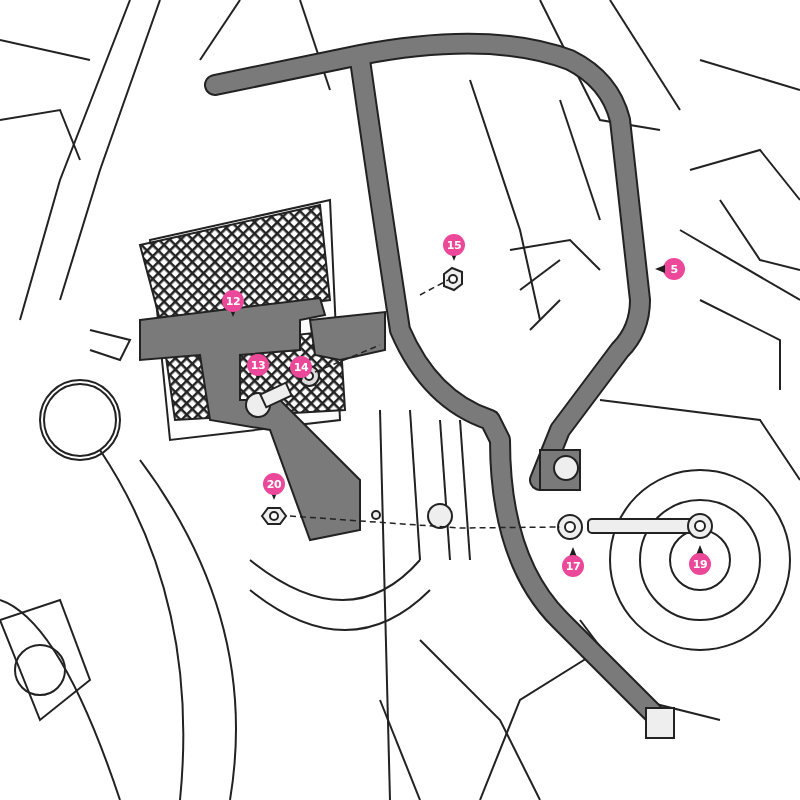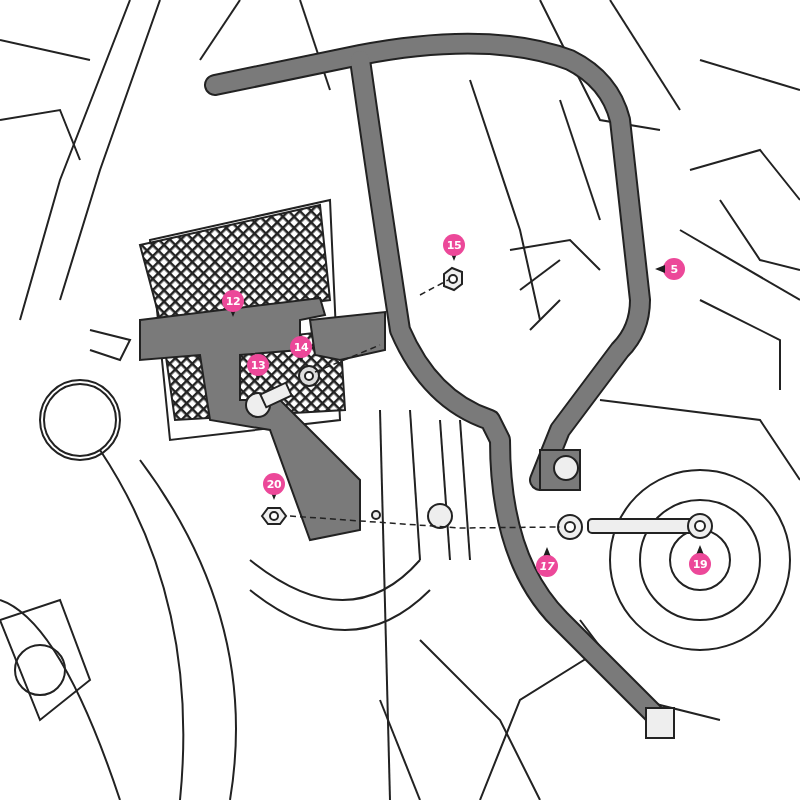--- a/index.html
+++ b/index.html
@@ -130,33 +130,33 @@
     <div class="tail"></div>
   </div>
   <div class="pin" style="left:222px;top:290px;">
     <div class="tail"></div>
     <div class="bubble">12</div>
   </div>
   <div class="pin" style="left:247px;top:354px;">
     <div class="tail"></div>
     <div class="bubble">13</div>
   </div>
-  <div class="pin" style="left:290px;top:336px;">
+  <div class="pin" style="left:290px;top:356px;">
     <div class="tail"></div>
     <div class="bubble">14</div>
   </div>
   <div class="pin" style="left:443px;top:234px;">
     <div class="tail"></div>
     <div class="bubble">15</div>
   </div>
   <div class="pin up" style="left:689px;top:553px;">
     <div class="tail"></div>
     <div class="bubble">19</div>
   </div>
-  <div class="pin up" style="left:536px;top:555px;font-style:italic;">
+  <div class="pin up" style="left:562px;top:555px;">
     <div class="tail"></div>
     <div class="bubble">17</div>
   </div>
   <div class="pin" style="left:263px;top:473px;">
     <div class="tail"></div>
     <div class="bubble">20</div>
   </div>
 </div>
 
 </body></html>

